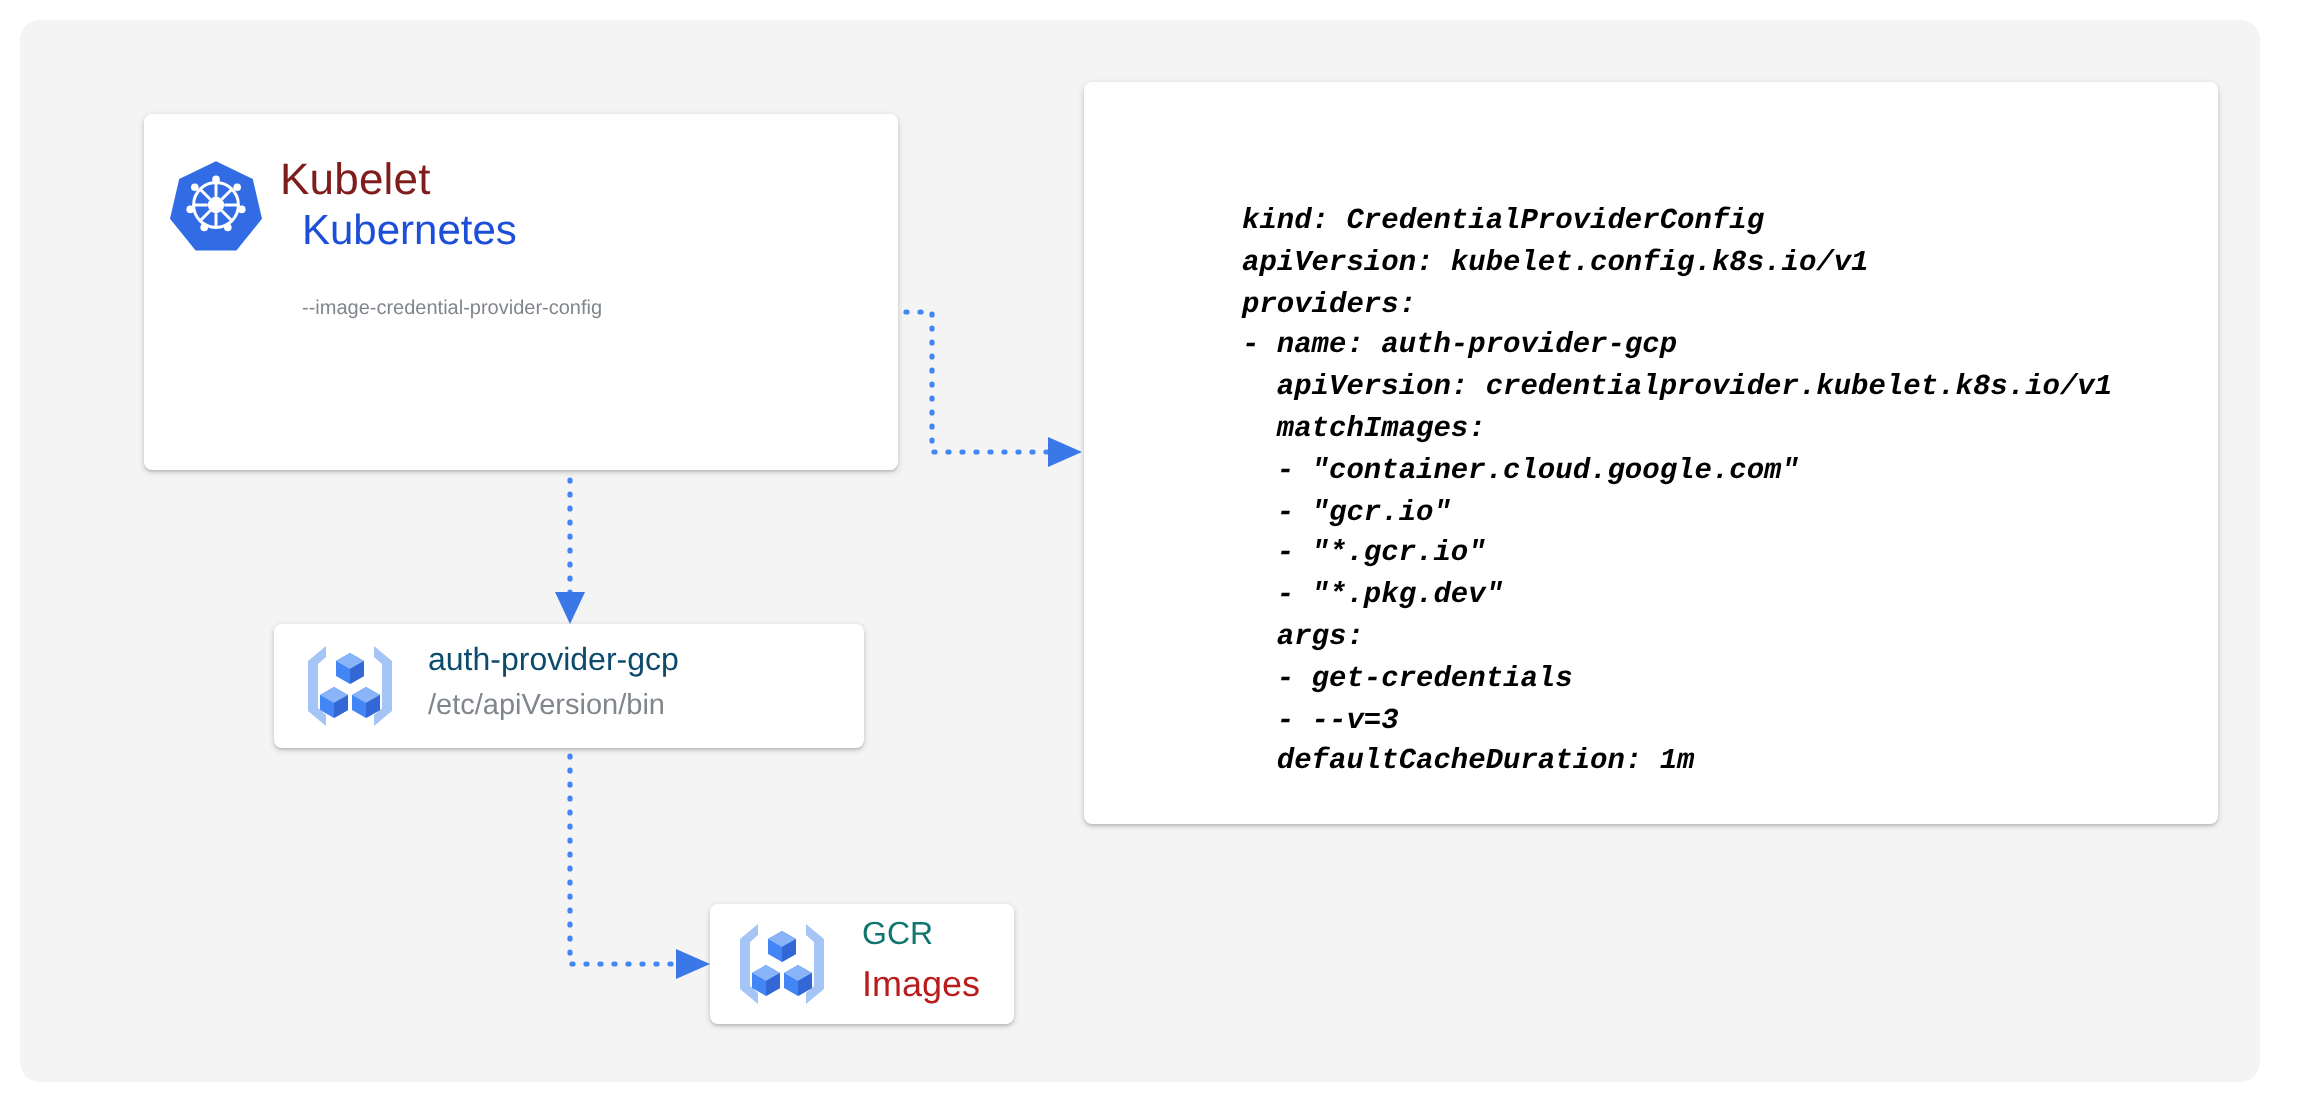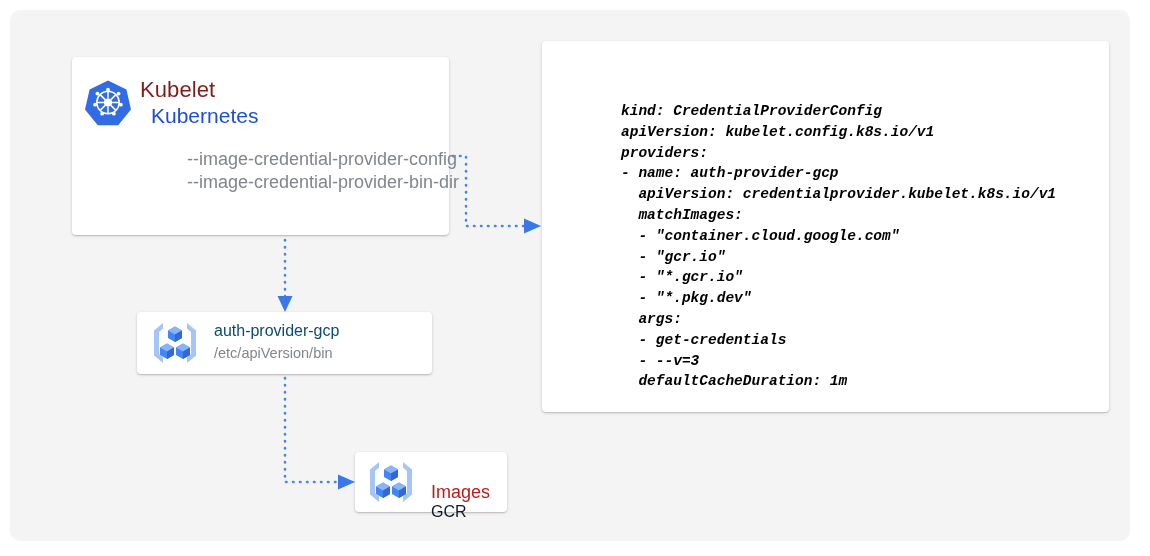--- a/index.html
+++ b/index.html
@@ -20,35 +20,35 @@
   
   #kubelet-card{left:72px;top:57px;width:377px;height:178px;}
   .k8s-icon{position:absolute;left:84px;top:78px;width:48px;height:48px;}
   .kubelet-title{
     position:absolute;left:140px;top:77px;font-size:22px;color:#7f1d1d;letter-spacing:.1px;
   }
   .kubelet-sub{
     position:absolute;left:151px;top:104px;font-size:21px;color:#1d4ed8;
   }
   .flag{
-    position:absolute;left:151px;font-size:18px;color:#80868b;white-space:nowrap;margin-left:36px;
+    position:absolute;left:151px;font-size:10px;color:#80868b;white-space:nowrap;
   }
   #flag-config{top:149px;}
   #flag-bindir{top:172px;}
 
   
   #auth-card{left:137px;top:312px;width:295px;height:62px;}
   .gcp-icon-a{position:absolute;left:150px;top:320px;width:50px;height:46px;}
   .auth-title{position:absolute;left:214px;top:322px;font-size:16px;color:#0c4a6e;}
   .auth-sub{position:absolute;left:214px;top:345px;font-size:14.5px;color:#80868b;}
 
   
   #gcr-card{left:355px;top:452px;width:152px;height:60px;}
   .gcp-icon-b{position:absolute;left:366px;top:459px;width:50px;height:46px;}
-  .gcr-title{position:absolute;left:431px;top:459px;font-size:16px;color:#0f172a;margin-top:44px;}
+  .gcr-title{position:absolute;left:431px;top:459px;font-size:16px;color:#0f766e;}
   .gcr-sub{position:absolute;left:431px;top:482px;font-size:18px;color:#b91c1c;}
 
   
   #yaml-card{left:542px;top:41px;width:567px;height:371px;}
   .yaml-file{
     position:absolute;left:621px;top:59px;
     font-family:"Liberation Mono","DejaVu Sans Mono",monospace;
     font-style:italic;font-weight:bold;font-size:14.5px;color:#9aa0a6;white-space:pre;
   }
   .yaml-body{
@@ -107,21 +107,20 @@
         <circle cx="29.9" cy="35.7" r="1.9"></circle>
       <circle cx="18.1" cy="35.7" r="1.9"></circle>
         <circle cx="11.1" cy="26.7" r="1.9"></circle>
       <circle cx="13.4" cy="15.6" r="1.9"></circle>
     </g>
   </svg>
 
   <div class="kubelet-title">Kubelet</div>
   <div class="kubelet-sub">Kubernetes</div>
   <div class="flag" id="flag-config">--image-credential-provider-config</div>
-  <div class="flag" id="flag-bindir">--image-credential-provider-bin-dir</div>
 
   <div class="card" id="auth-card"></div>
 
   <svg class="gcp-icon-a" viewBox="0 0 50 46">
     <path d="M13,3 L4,10.5 L4,35.5 L13,43 L13,37.5 L9,34 L9,12 L13,8.5 Z" fill="#a6c5f7"></path>
     <path d="M37,3 L46,10.5 L46,35.5 L37,43 L37,37.5 L41,34 L41,12 L37,8.5 Z" fill="#a6c5f7"></path>
     <g>
       <polygon points="25,6.5 32,10.5 32,18 25,22 18,18 18,10.5" fill="#4285f4"></polygon>
       <polygon points="25,6.5 32,10.5 25,14.5 18,10.5" fill="#8ab4f8"></polygon>
       <polygon points="25,14.5 32,10.5 32,18 25,22" fill="#3367d6"></polygon>

